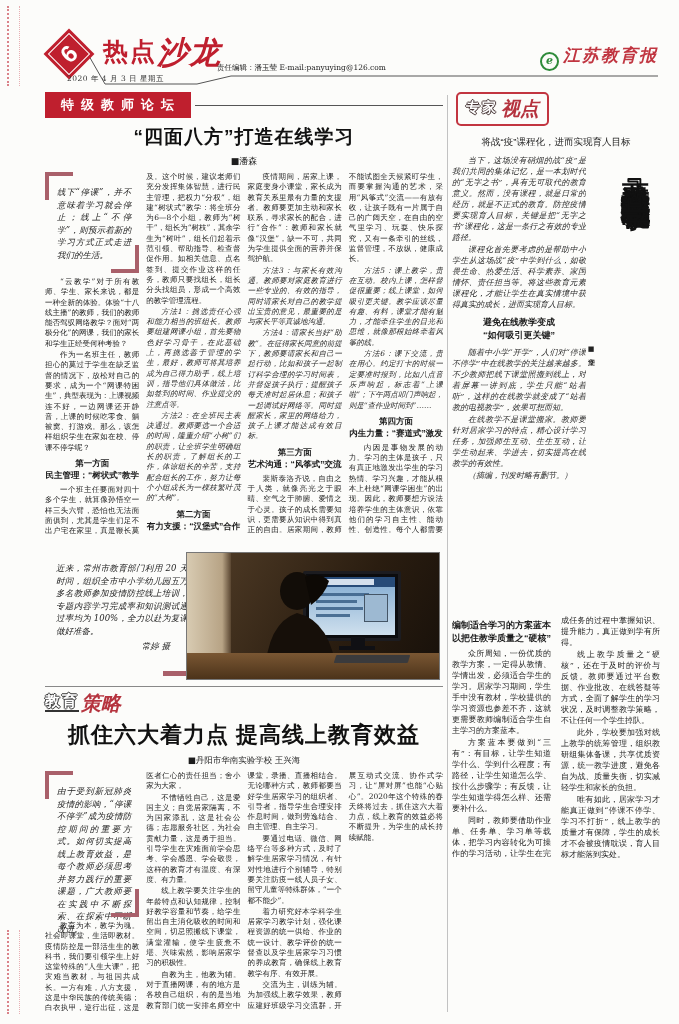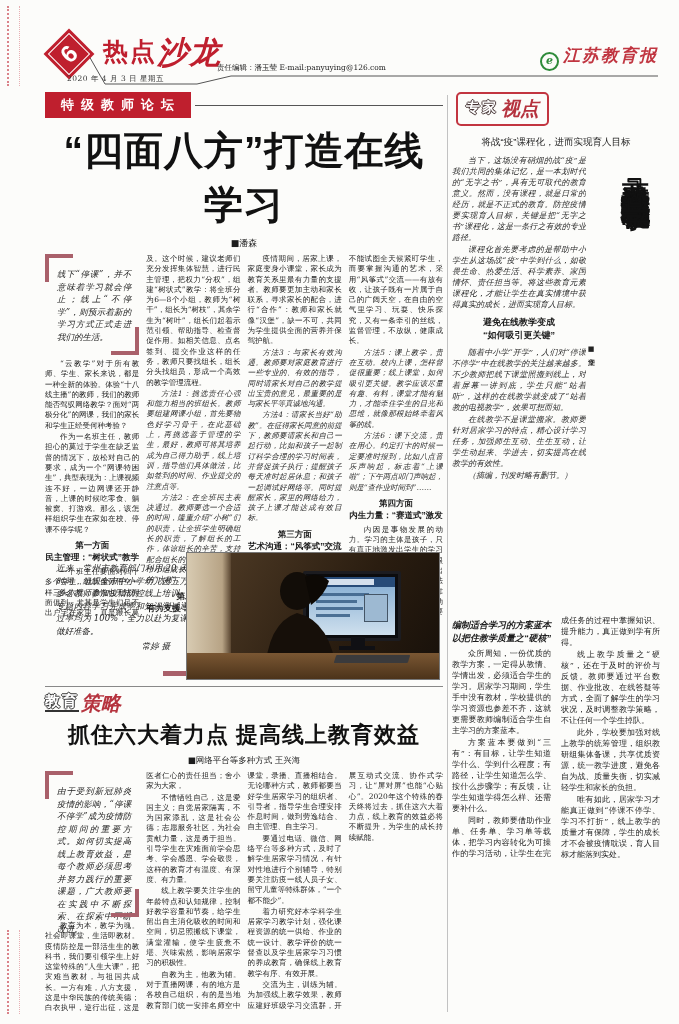--- a/index.html
+++ b/index.html
@@ -47,21 +47,21 @@
   .cnr-tl{left:0;top:0;border-left:4px solid #a9606a;border-top:4px solid #a9606a;}
   .cnr-br{right:0;bottom:0;border-right:4px solid #a9606a;border-bottom:4px solid #a9606a;}
 
   
   .main-art{position:absolute;left:45px;top:92px;width:398px;}
   .banner-row{display:flex;align-items:center;height:26px;}
   .banner{background:#bf1f2e;color:#fff;font-family:"Liberation Sans",sans-serif;font-weight:bold;
           font-size:13px;letter-spacing:7px;padding:4px 10px 4px 16px;}
   .banner-line{flex:1;height:1px;background:#555;margin-left:4px;}
   .main-headline{margin:6px 0 0 0;text-align:center;font-family:"Liberation Sans",sans-serif;
-                 font-weight:bold;font-size:39px;letter-spacing:1px;color:#111;}
+                 font-weight:bold;font-size:19px;letter-spacing:1px;color:#111;}
   .main-byline{text-align:center;font-size:9px;margin:5px 0 4px 0;}
   .main-cols{columns:4;height:372px;}
 
   
   .photo-caption{position:absolute;left:50px;top:556px;width:132px;height:116px;padding:6px 10px 4px 6px;
                  font-style:italic;font-size:8.5px;line-height:12.5px;text-align:justify;color:#222;}
   .cap-credit{text-align:right;margin-top:3px;padding-right:18px;}
   .cap-cnr{position:absolute;right:0;bottom:6px;width:30px;height:30px;
            border-right:5px solid #a9606a;border-bottom:5px solid #a9606a;}
   .photo{position:absolute;left:186px;top:552px;width:252px;height:126px;border:1px solid #777;
@@ -116,21 +116,21 @@
   .sb-left{width:134px;overflow:hidden;text-align:justify;}
   .sb-left .blk-p,.sb-left .blk-k,.sb-left .blk-n{font-size:8px;line-height:11px;}
   .sb-left .blk-h{font-size:9px;line-height:12.5px;margin:6px 0;}
   .sb-vert{position:relative;width:74px;height:100%;}
   .vert-headline{position:absolute;right:4px;top:6px;height:440px;writing-mode:vertical-rl;
                  font-family:"Liberation Sans",sans-serif;font-weight:bold;font-size:29px;
                  letter-spacing:1px;color:#111;}
   .vert-byline{position:absolute;left:0px;top:42%;writing-mode:vertical-rl;font-size:7px;color:#222;}
   .sb-bottom{margin-top:8px;columns:2;column-gap:10px;height:440px;overflow:hidden;text-align:justify;}
   .sb-bottom .blk-p{font-size:8px;line-height:11px;}
-  .sb-bottom .blk-h{font-size:9px;line-height:12.5px;font-style:italic;}
+  .sb-bottom .blk-h{font-size:9px;line-height:12.5px;}
 </style>
 </head>
 <body>
 
 <div class="page">
 
   <div class="edge-mark edge-top"></div>
   <div class="edge-mark edge-bot"></div>
 
   <header class="masthead">
@@ -213,21 +213,21 @@
     <div class="ph-keyboard"></div>
   </div>
 
   <div class="hdivider"></div>
 
   <section class="bot-art">
     <div class="label-row">
       <span class="label-outline">教育</span><span class="label-script">策略</span>
     </div>
     <h2 class="bot-headline">抓住六大着力点  提高线上教育效益</h2>
-    <div class="bot-byline">■网络平台等多种方式  王兴海</div>
+    <div class="bot-byline">■丹阳市华南实验学校  王兴海</div>
     <div class="art-cols bot-cols">
         <div class="quote-box q2"><div class="cnr cnr-tl"></div><span>由于受到新冠肺炎疫情的影响，“停课不停学”成为疫情防控期间的重要方式。如何切实提高线上教育效益，是每个教师必须思考并努力践行的重要课题，广大教师要在实践中不断探索、在探索中不断改进。</span><div class="cnr cnr-br"></div></div>
         <div class="blk blk-p">教育为本，教学为魂。社会即课堂，生活即教材。疫情防控是一部活生生的教科书，我们要引领学生上好这堂特殊的“人生大课”，把灾难当教材，与祖国共成长。一方有难，八方支援，这是中华民族的传统美德；白衣执甲，逆行出征，这是医者仁心的责任担当；舍小家为大家，</div>
         <div class="blk blk-p">不惜牺牲自己，这是爱国主义；自觉居家隔离，不为国家添乱，这是社会公德；志愿服务社区，为社会贡献力量，这是勇于担当。引导学生在灾难面前学会思考、学会感恩、学会敬畏，这样的教育才有温度、有深度、有力量。</div>
         <div class="blk blk-p">线上教学要关注学生的年龄特点和认知规律，控制好教学容量和节奏，给学生留出自主消化吸收的时间和空间，切忌照搬线下课堂，满堂灌输，使学生疲惫不堪、兴味索然，影响居家学习的积极性。</div>
         <div class="blk blk-p">自教为主，他教为辅。对于直播网课，有的地方是各校自己组织，有的是当地教育部门统一安排名师空中课堂，录播、直播相结合。无论哪种方式，教师都要当好学生居家学习的组织者、引导者，指导学生合理安排作息时间，做到劳逸结合、自主管理、自主学习。</div>
         <div class="blk blk-p">要通过电话、微信、网络平台等多种方式，及时了解学生居家学习情况，有针对性地进行个别辅导，特别要关注防疫一线人员子女、留守儿童等特殊群体，“一个都不能少”。</div>
         <div class="blk blk-p">着力研究好本学科学生居家学习教学计划，强化课程资源的统一供给、作业的统一设计、教学评价的统一督查以及学生居家学习习惯的养成教育，确保线上教育教学有序、有效开展。</div>
         <div class="blk blk-p">交流为主，训练为辅。为加强线上教学效果，教师应建好班级学习交流群，开展互动式交流、协作式学习，让“屏对屏”也能“心贴心”。2020年这个特殊的春天终将过去，抓住这六大着力点，线上教育的效益必将不断提升，为学生的成长持续赋能。</div>
       </div>

